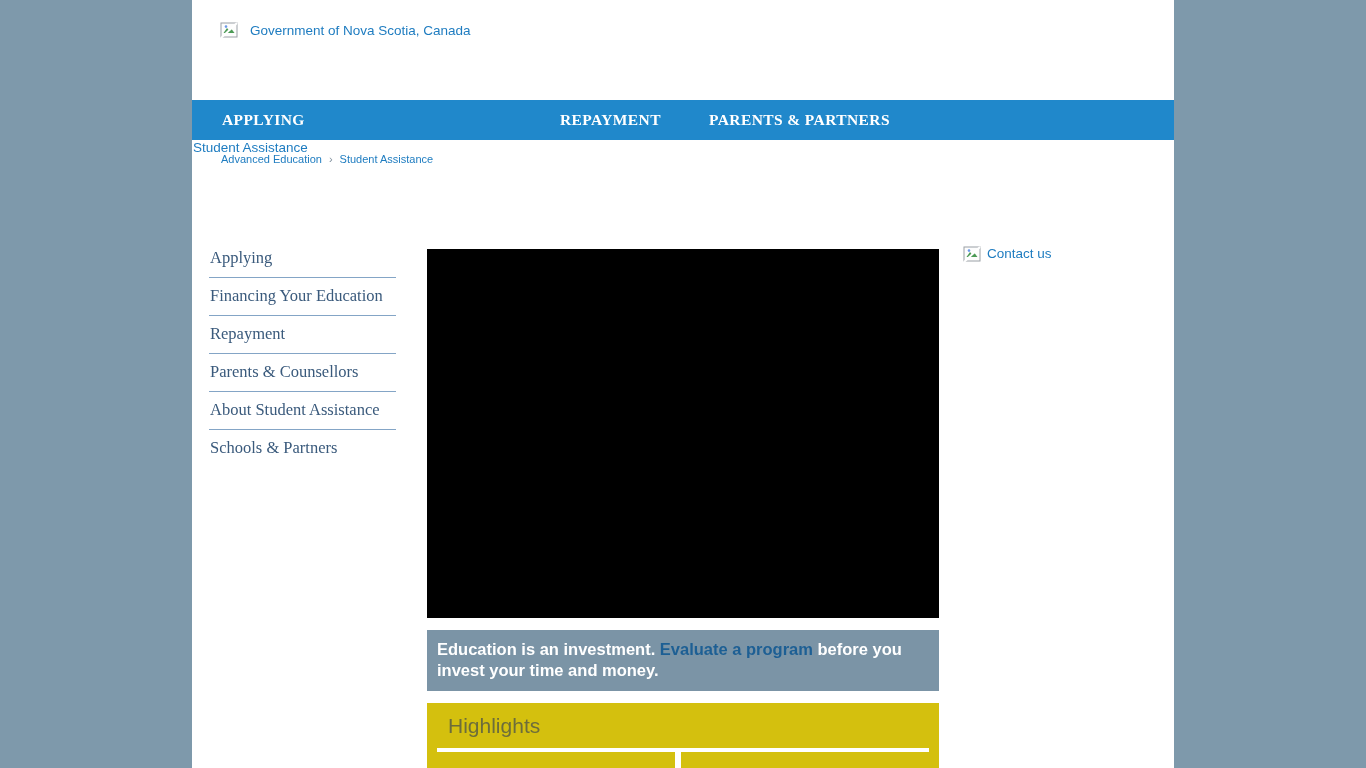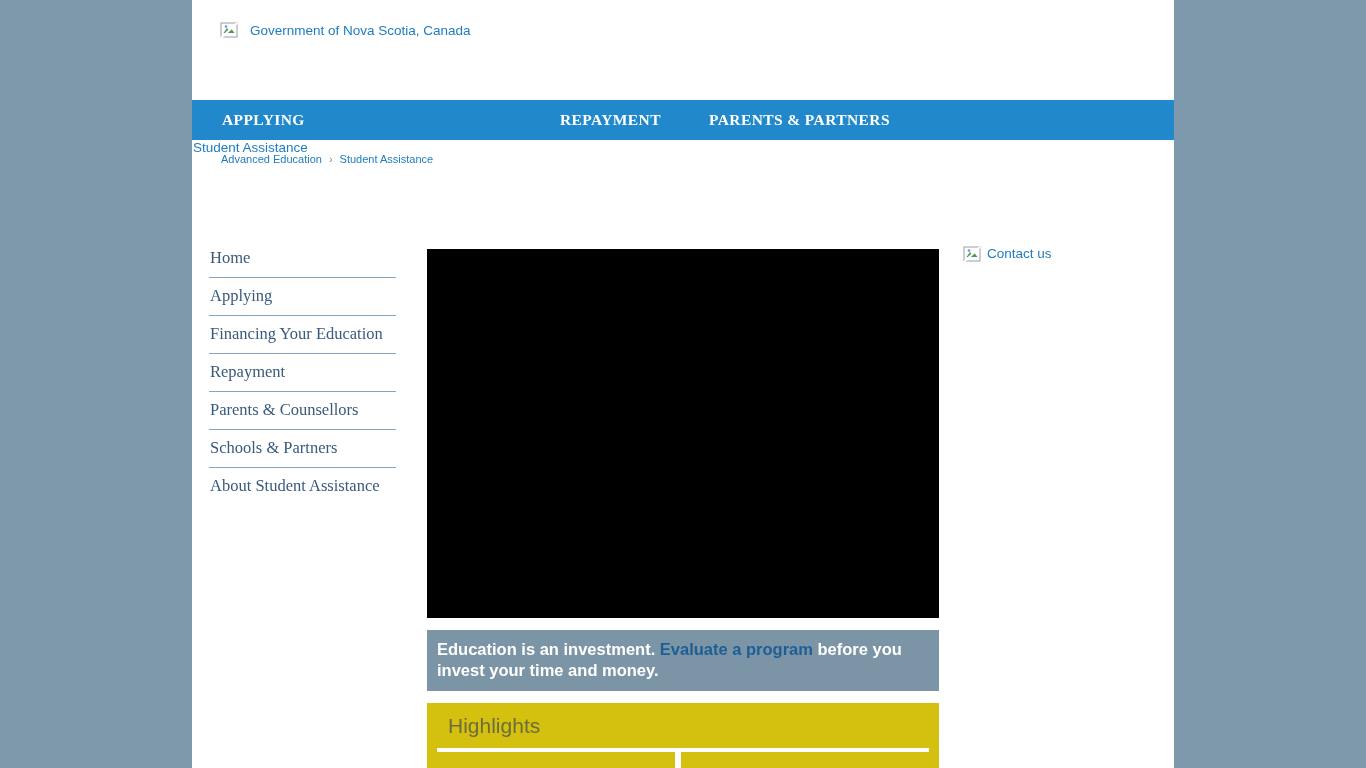--- a/index.html
+++ b/index.html
@@ -117,27 +117,26 @@
 
     <span class="site-link" data-bind="breadcrumb.site_link">Student Assistance</span>
     <div class="crumbs">
       <span class="crumb-link" data-bind="breadcrumb.parent_link">Advanced Education</span>
       <span data-bind="breadcrumb.separator">›</span>
       <span class="crumb-link" data-bind="breadcrumb.current">Student Assistance</span>
     </div>
 
 
     <div class="sidebar">
-      <div class="side-item" data-bind="sidebar.items.0">Home</div>
       <div class="side-item" data-bind="sidebar.items.1">Applying</div>
       <div class="side-item" data-bind="sidebar.items.2">Financing Your Education</div>
       <div class="side-item" data-bind="sidebar.items.3">Repayment</div>
       <div class="side-item" data-bind="sidebar.items.4">Parents &amp; Counsellors</div>
+      <div class="side-item" data-bind="sidebar.items.6">About Student Assistance</div>
       <div class="side-item" data-bind="sidebar.items.5">Schools &amp; Partners</div>
-      <div class="side-item" data-bind="sidebar.items.6">About Student Assistance</div>
     </div>
 
     <div class="video"></div>
 
     <div class="banner"><span data-bind="main.banner.text_before">Education is an investment. </span><span class="banner-link" data-bind="main.banner.link">Evaluate a program</span><span data-bind="main.banner.text_after"> before you invest your time and money.</span></div>
 
     <div class="highlights">
       <div class="hl-title" data-bind="main.highlights_title">Highlights</div>
       <div class="hl-rule"></div>
       <div class="hl-divider"></div>

